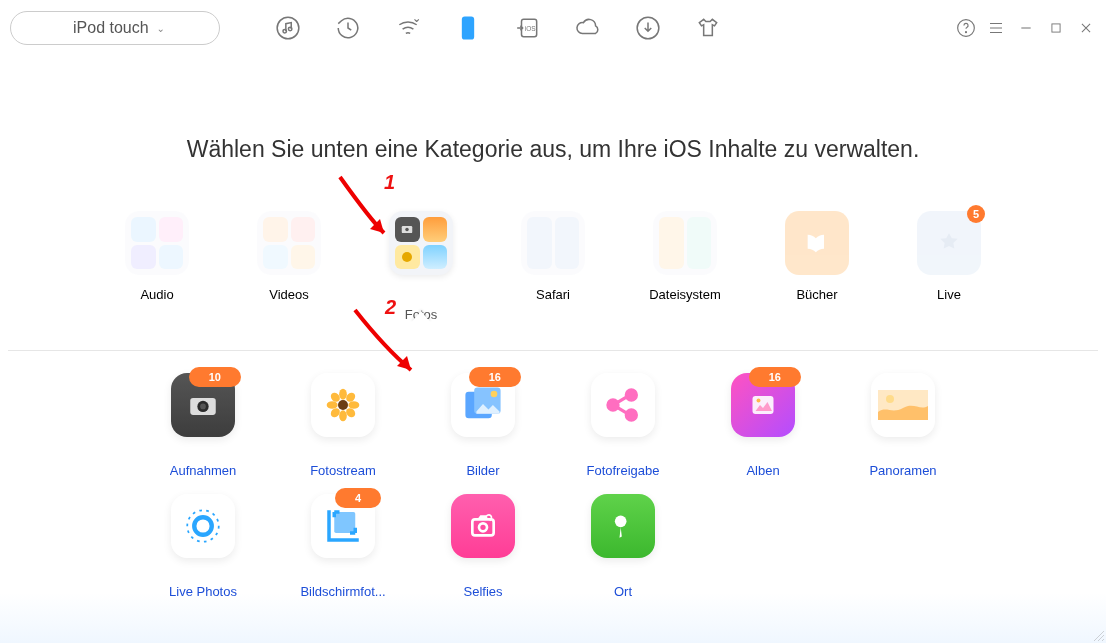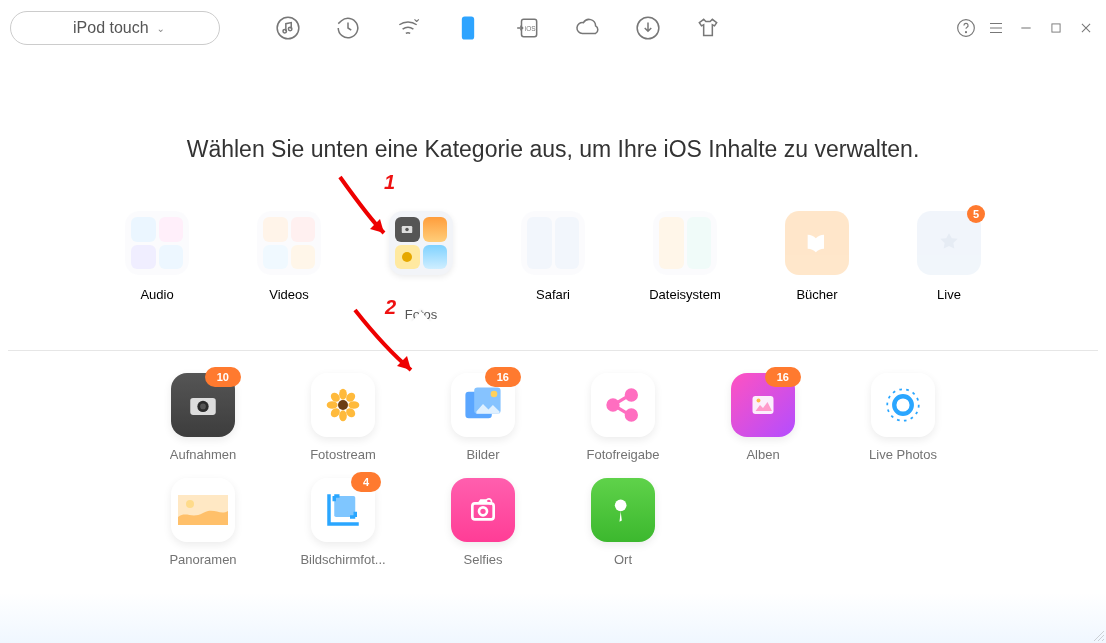--- a/index.html
+++ b/index.html
@@ -22,22 +22,22 @@
   .cat.active .tile { opacity: 1; background:#f2f4f8; box-shadow: 0 2px 6px rgba(0,0,0,.08); }
   .cat .m { border-radius:6px; }
   .cat .lbl { font-size: 13px; color: #000000; }
   .cat.active .lbl { color: #555; }
   .cat .badge { position:absolute; top:-6px; right:4px; width:18px; height:18px; border-radius:9px; background:#ff7a2f; color:#fff; font-size:11px; font-weight:600; display:flex; align-items:center; justify-content:center; }
   .pointer { position:absolute; bottom:-1px; width:0; height:0; border-left:10px solid transparent; border-right:10px solid transparent; border-bottom:12px solid #fff; filter: drop-shadow(0 -2px 1px rgba(0,0,0,.08)); }
   .divider { height:1px; background:#e6e6e6; margin:0 8px; }
   .grid { display:grid; grid-template-columns: repeat(6, 140px); justify-content:center; column-gap:0; row-gap:16px; margin-top:22px; }
   .item { width:140px; display:flex; flex-direction:column; align-items:center; gap:10px; cursor:pointer; position:relative; }
   .item .ic { width:64px; height:64px; border-radius:16px; display:flex; align-items:center; justify-content:center; box-shadow: 0 3px 8px rgba(0,0,0,.08); position:relative; overflow:hidden; }
-  .item .lbl { font-size:13px; color:#737373; max-width:120px; white-space:nowrap; overflow:hidden; text-overflow:ellipsis; }
-  .item .badge { position:absolute; top:-6px; right:32px; min-width:20px; height:20px; padding:0 12px; border-radius:10px; background:#ff7a2f; color:#fff; font-size:11px; font-weight:600; display:flex; align-items:center; justify-content:center; }
+  .item .lbl { font-size:13px; color:#1d4ed8; max-width:120px; white-space:nowrap; overflow:hidden; text-overflow:ellipsis;margin-top:16px; }
+  .item .badge { position:absolute; top:-6px; right:32px; min-width:20px; height:20px; padding:0 20px; border-radius:10px; background:#ff7a2f; color:#fff; font-size:11px; font-weight:600; display:flex; align-items:center; justify-content:center; }
   
   .anno { position:absolute; pointer-events:none; }
   .anno .num { font: 700 italic 20px Arial; fill:#e11; }
   .anno path { stroke:#e00; stroke-width:4; fill:none; }
   .anno .head { fill:#e00; }
   .footwave { position:absolute; left:0; right:0; bottom:0; height:50px; background: linear-gradient(to top, rgba(170,210,255,.18), transparent); }
   .resize { position:absolute; right:2px; bottom:2px; width:10px; height:10px; opacity:.35; }
 </style>
 </head>
 <body>
@@ -288,37 +288,37 @@
           <circle cx="9" cy="9" r="1.3" fill="#ffb84d"></circle>
         </svg>
       </div>
     <div class="badge">16</div>
     <div class="lbl">Alben</div>
   </div>
 
 
   <div class="item">
     <div class="ic" style="background:#fff">
-        <svg width="42" height="42" viewBox="0 0 24 24" fill="none">
-          <circle cx="12" cy="12" r="5" stroke="#2aa6ff" stroke-width="2.5"></circle>
-          <circle cx="12" cy="12" r="9" stroke="#2aa6ff" stroke-width="1" stroke-dasharray="1.5 2.5"></circle>
-        </svg>
-      </div>
-    <div class="lbl">Live Photos</div>
-  </div>
-
-  <div class="item">
-    <div class="ic" style="background:#fff">
         <svg width="50" height="30" viewBox="0 0 50 30">
           <rect width="50" height="30" fill="#ffe8c4"></rect>
           <path d="M0 22c8-6 14 2 25-4s17 3 25-2v14H0z" fill="#ffc06a"></path>
           <circle cx="12" cy="9" r="4" fill="#ffdb8a"></circle>
         </svg>
       </div>
     <div class="lbl">Panoramen</div>
+  </div>
+
+  <div class="item">
+    <div class="ic" style="background:#fff">
+        <svg width="42" height="42" viewBox="0 0 24 24" fill="none">
+          <circle cx="12" cy="12" r="5" stroke="#2aa6ff" stroke-width="2.5"></circle>
+          <circle cx="12" cy="12" r="9" stroke="#2aa6ff" stroke-width="1" stroke-dasharray="1.5 2.5"></circle>
+        </svg>
+      </div>
+    <div class="lbl">Live Photos</div>
   </div>
 
   <div class="item">
     <div class="ic" style="background:#fff">
         <svg width="42" height="42" viewBox="0 0 24 24" fill="none" stroke="#2aa6ff" stroke-width="2">
           <path d="M4 3v18M3 20h18"></path>
           <rect x="7" y="4" width="12" height="12" rx="1" fill="#7fc6ff" stroke="none"></rect>
           <path d="M7 4h3M7 4v3M19 16h-3M19 16v-3" stroke="#2aa6ff"></path>
         </svg>
       </div>

